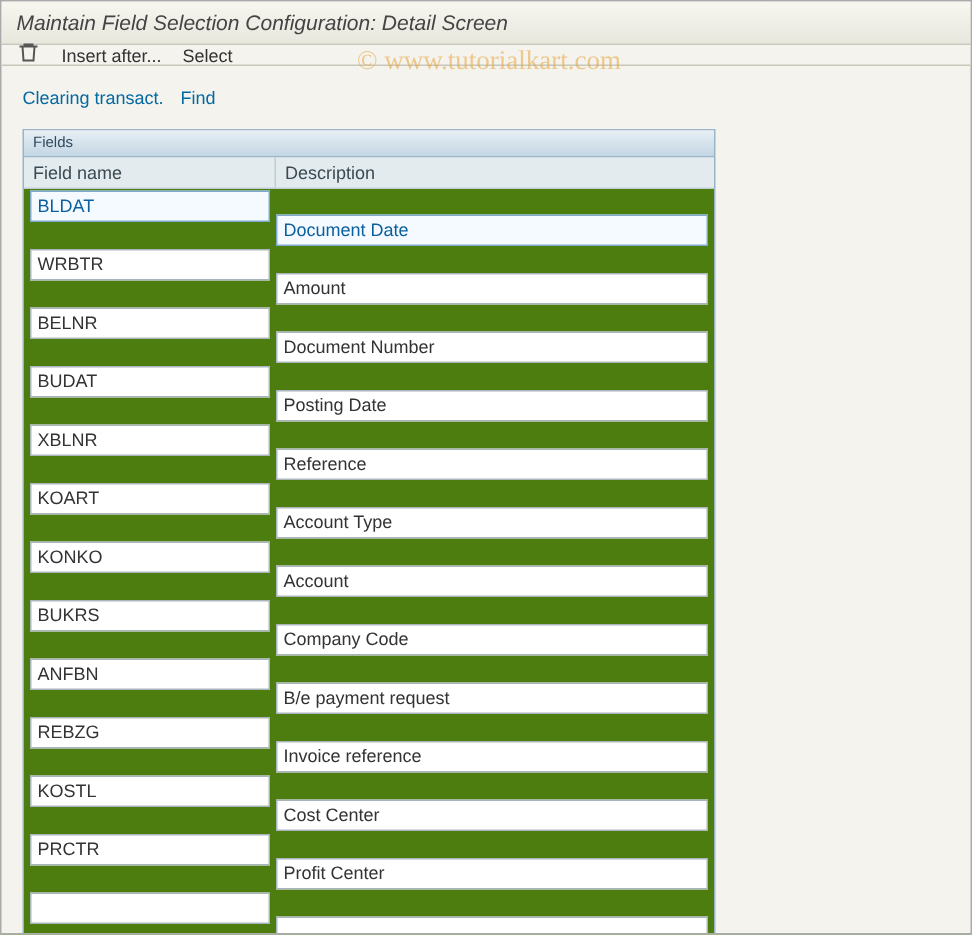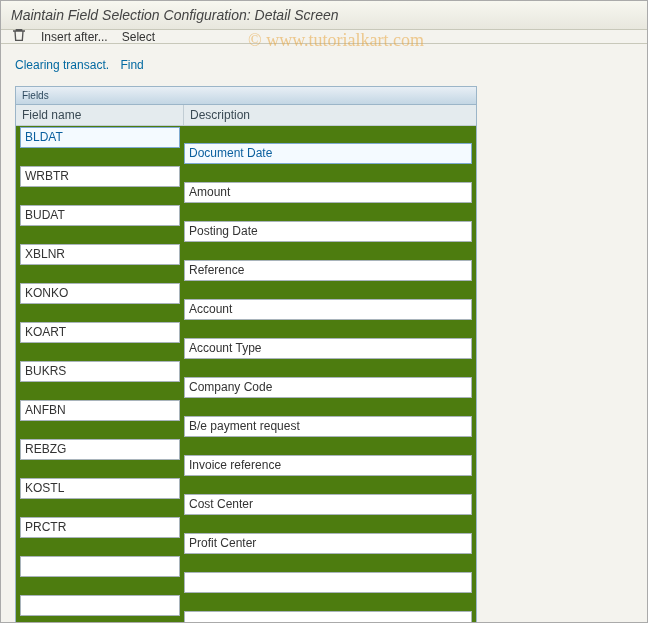--- a/index.html
+++ b/index.html
@@ -33,21 +33,21 @@
     .toolbar svg { width: 16px; height: 16px; }
     .toolbar-item {
       color: #333;
       cursor: pointer;
       display: flex;
       align-items: center;
     }
     .watermark {
       position: absolute;
       top: 30px;
-      left: 248px;
+      left: 238px;
       color: rgba(232,164,61,0.55);
       font-size: 18px;
       font-family: Georgia, serif;
       pointer-events: none;
       z-index: 5;
     }
     .content {
       padding: 14px 14px;
       position: relative;
     }
@@ -137,34 +137,38 @@
     <div class="rows" id="rows-container">
         <div class="row-pair selected">
           <div class="cell c1">BLDAT</div>
           <div class="cell c2">Document Date</div>
         </div>
         <div class="row-pair">
           <div class="cell c1">WRBTR</div>
           <div class="cell c2">Amount</div>
         </div>
         <div class="row-pair">
+          <div class="cell c1">BELNR</div>
+          <div class="cell c2">Document Number</div>
+        </div>
+        <div class="row-pair">
           <div class="cell c1">BUDAT</div>
           <div class="cell c2">Posting Date</div>
         </div>
         <div class="row-pair">
           <div class="cell c1">XBLNR</div>
           <div class="cell c2">Reference</div>
         </div>
         <div class="row-pair">
+          <div class="cell c1">KOART</div>
+          <div class="cell c2">Account Type</div>
+        </div>
+        <div class="row-pair">
           <div class="cell c1">KONKO</div>
           <div class="cell c2">Account</div>
-        </div>
-        <div class="row-pair">
-          <div class="cell c1">KOART</div>
-          <div class="cell c2">Account Type</div>
         </div>
         <div class="row-pair">
           <div class="cell c1">BUKRS</div>
           <div class="cell c2">Company Code</div>
         </div>
         <div class="row-pair">
           <div class="cell c1">ANFBN</div>
           <div class="cell c2">B/e payment request</div>
         </div>
         <div class="row-pair">

